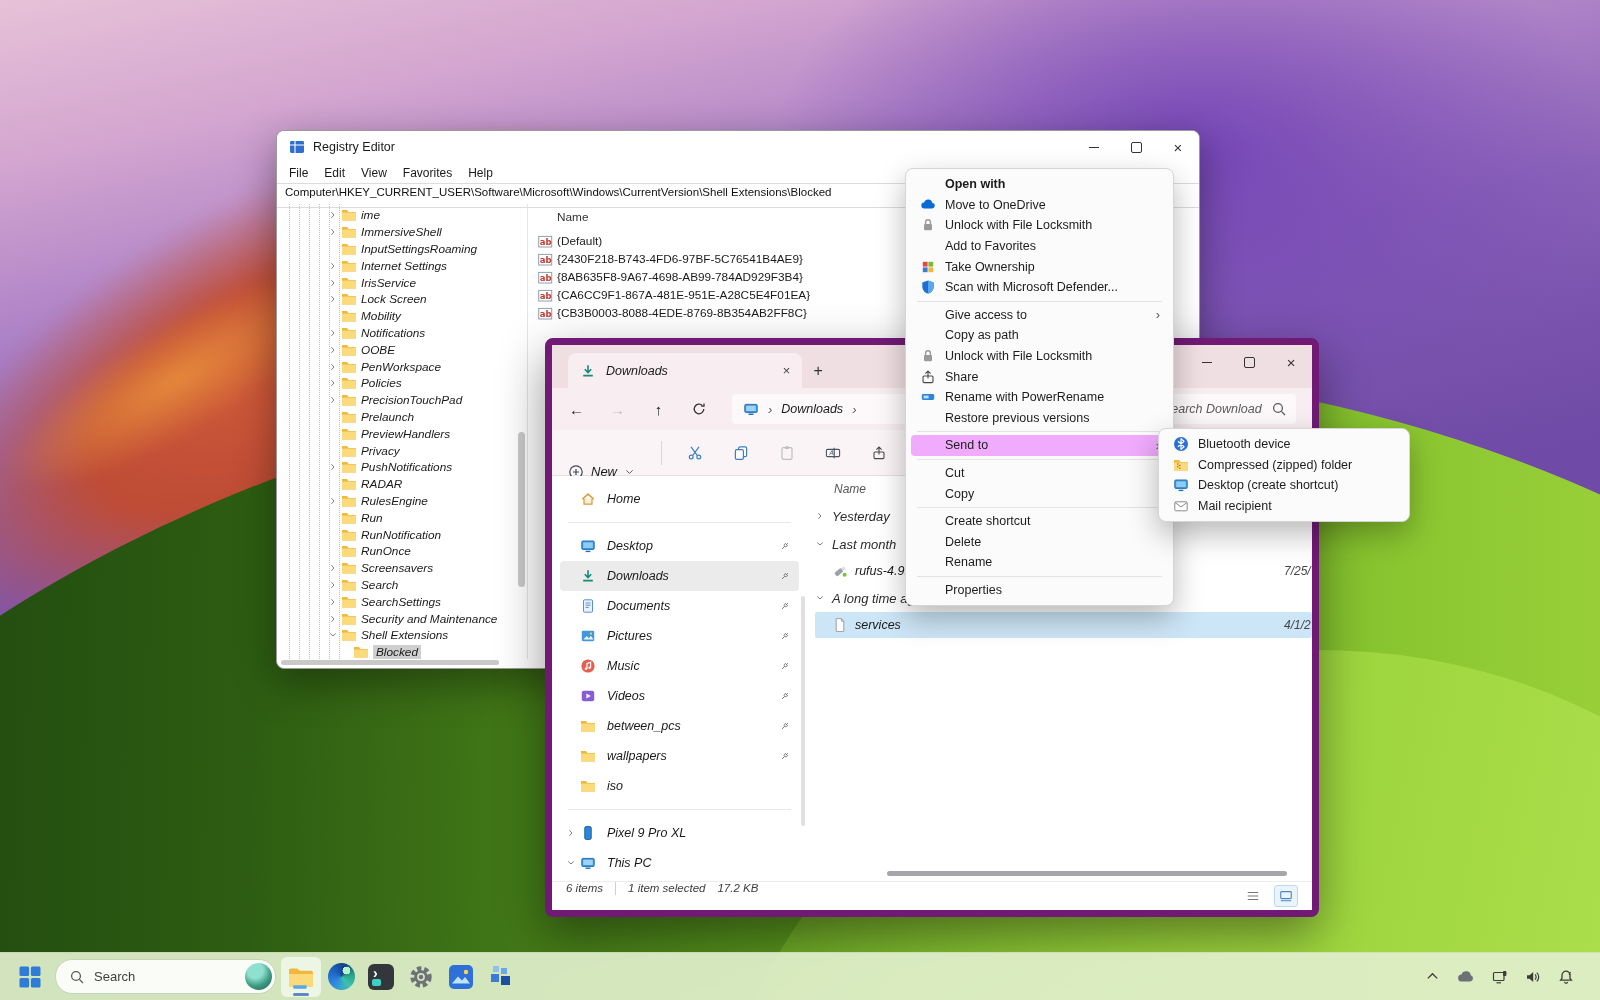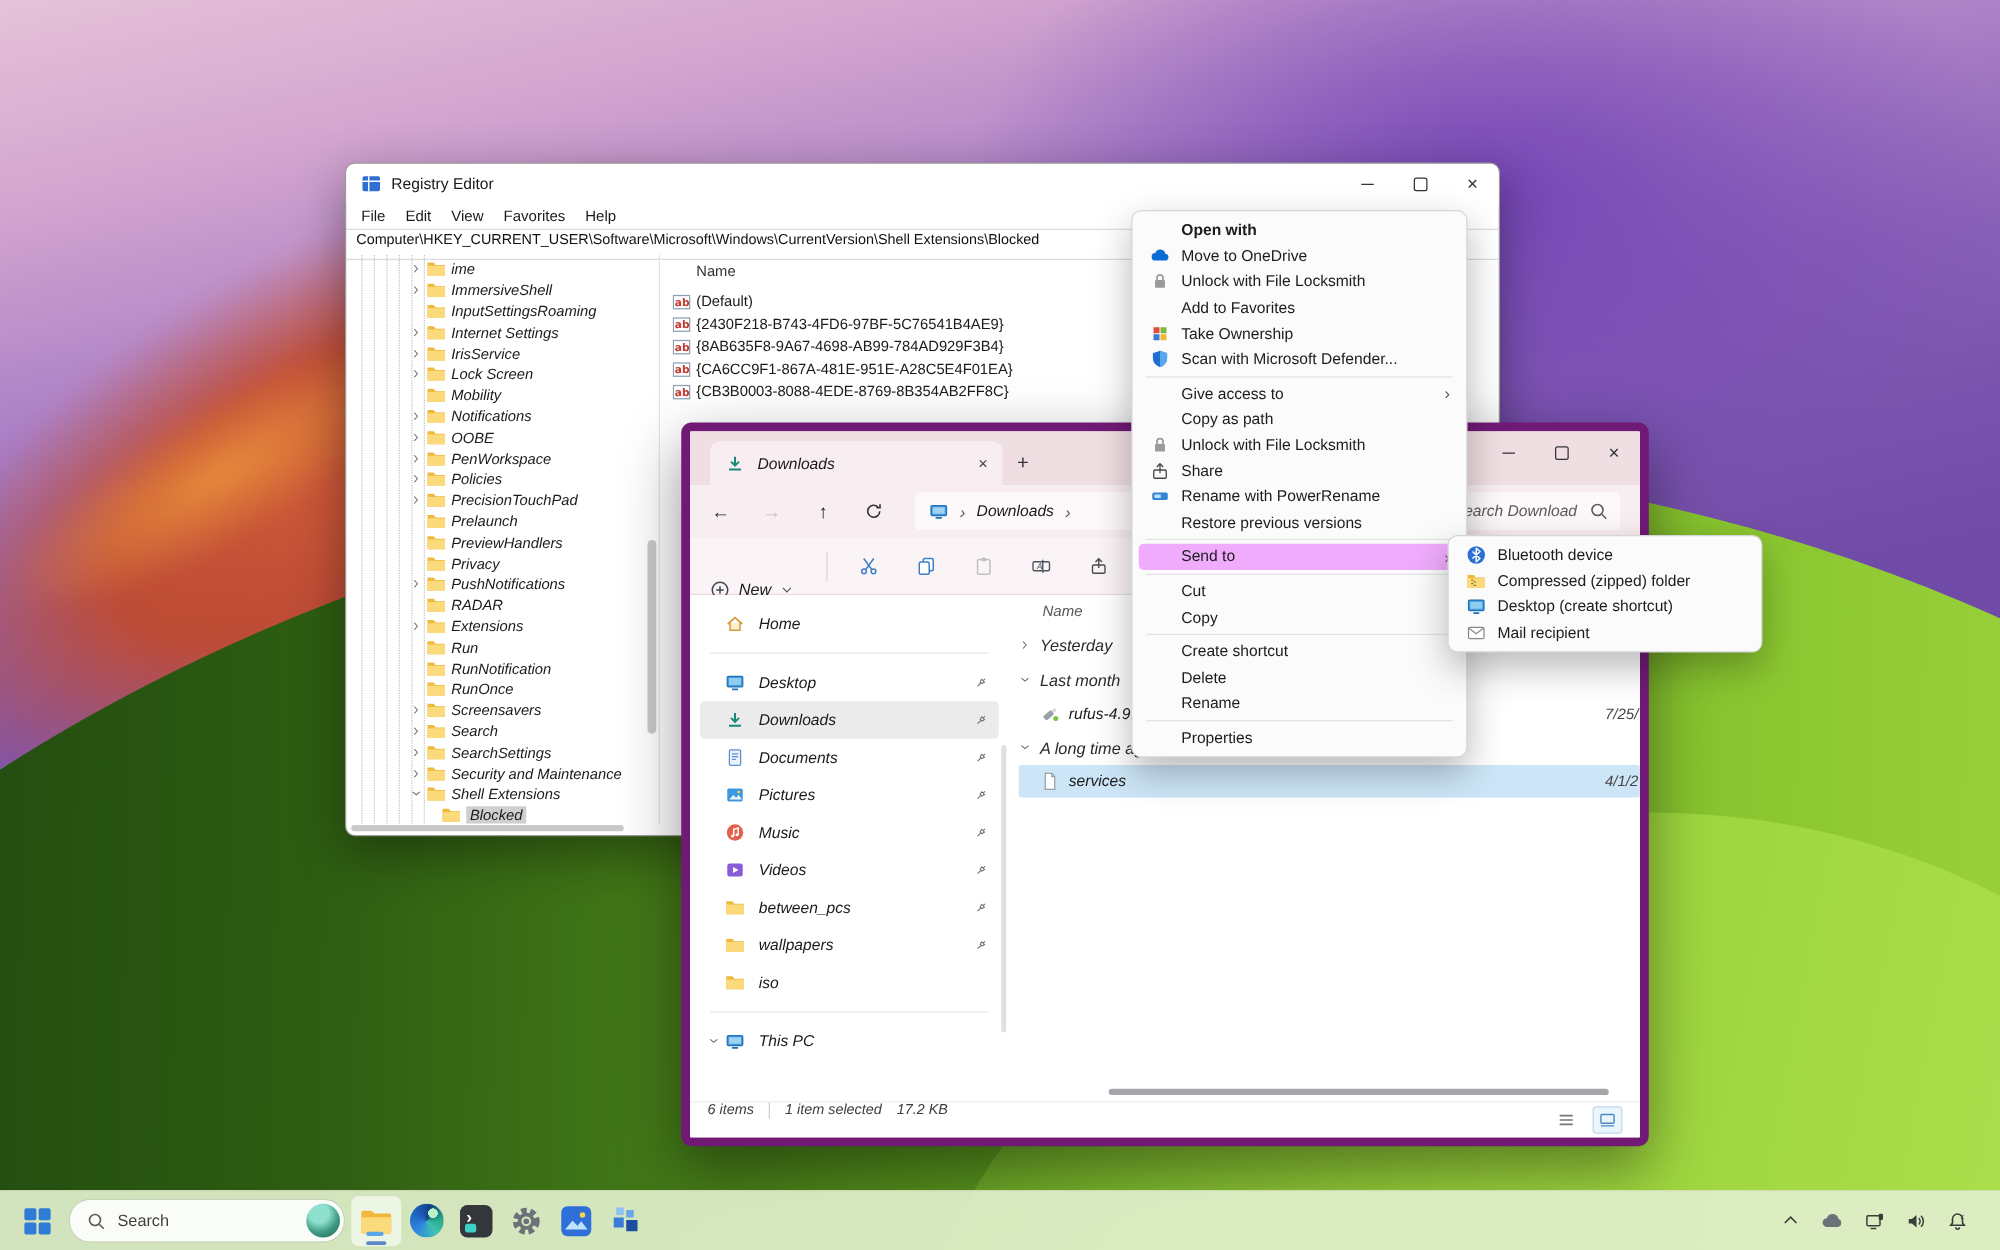--- a/index.html
+++ b/index.html
@@ -399,21 +399,21 @@
               <svg width="10" height="10" viewBox="0 0 16 16" xmlns="http://www.w3.org/2000/svg">
                 <path d="M5.5 3.5l4 4.5-4 4.5" fill="none" stroke="#636363" stroke-width="1.3"></path>
               </svg>
             </span>
             <span class="tico">
               <svg width="16" height="16" viewBox="0 0 16 16" xmlns="http://www.w3.org/2000/svg">
                 <path d="M1 3h5l1.5 2H15v8.4H1z" fill="#eeb93c"></path>
                 <path d="M1 5.6h14V13.4H1z" fill="#fbda7b"></path>
               </svg>
             </span>
-            <span class="tlabel">Extensions</span>
+            <span class="tlabel">RulesEngine</span>
           </div>
           <div class="trow">
             <span class="tchev"></span>
             <span class="tico">
               <svg width="16" height="16" viewBox="0 0 16 16" xmlns="http://www.w3.org/2000/svg">
                 <path d="M1 3h5l1.5 2H15v8.4H1z" fill="#eeb93c"></path>
                 <path d="M1 5.6h14V13.4H1z" fill="#fbda7b"></path>
               </svg>
             </span>
             <span class="tlabel">Run</span>
@@ -833,20 +833,33 @@
           <div class="srow">
             <span>
               <svg width="16" height="16" viewBox="0 0 16 16" xmlns="http://www.w3.org/2000/svg">
                 <path d="M1 3h5l1.5 2H15v8.4H1z" fill="#eeb93c"></path>
                 <path d="M1 5.6h14V13.4H1z" fill="#fbda7b"></path>
               </svg>
             </span>
             <span>iso</span>
           </div>
           <div class="side-sep"></div>
+          <div class="srow">
+            <span class="schev">
+              <svg width="10" height="10" viewBox="0 0 16 16" xmlns="http://www.w3.org/2000/svg">
+                <path d="M5.5 3.5l4 4.5-4 4.5" fill="none" stroke="#636363" stroke-width="1.3"></path>
+              </svg>
+            </span>
+            <span>
+              <svg width="16" height="16" viewBox="0 0 16 16" xmlns="http://www.w3.org/2000/svg">
+                <rect x="4.8" y="1.6" width="6.4" height="12.8" rx="1.4" fill="#2e86d8" stroke="#1b5fa6"></rect>
+              </svg>
+            </span>
+            <span>Pixel 9 Pro XL</span>
+          </div>
           <div class="srow">
             <span class="schev">
               <svg width="10" height="10" viewBox="0 0 16 16" xmlns="http://www.w3.org/2000/svg">
                 <path d="M3.5 5.5l4.5 4 4.5-4" fill="none" stroke="#636363" stroke-width="1.3"></path>
               </svg>
             </span>
             <span>
               <svg width="16" height="16" viewBox="0 0 16 16" xmlns="http://www.w3.org/2000/svg">
                 <rect x="1.8" y="3.4" width="12.4" height="8" rx="1" fill="#3f9adf" stroke="#2471b8"></rect>
                 <rect x="3.2" y="4.8" width="9.6" height="5.2" fill="#9fd3f4"></rect>

